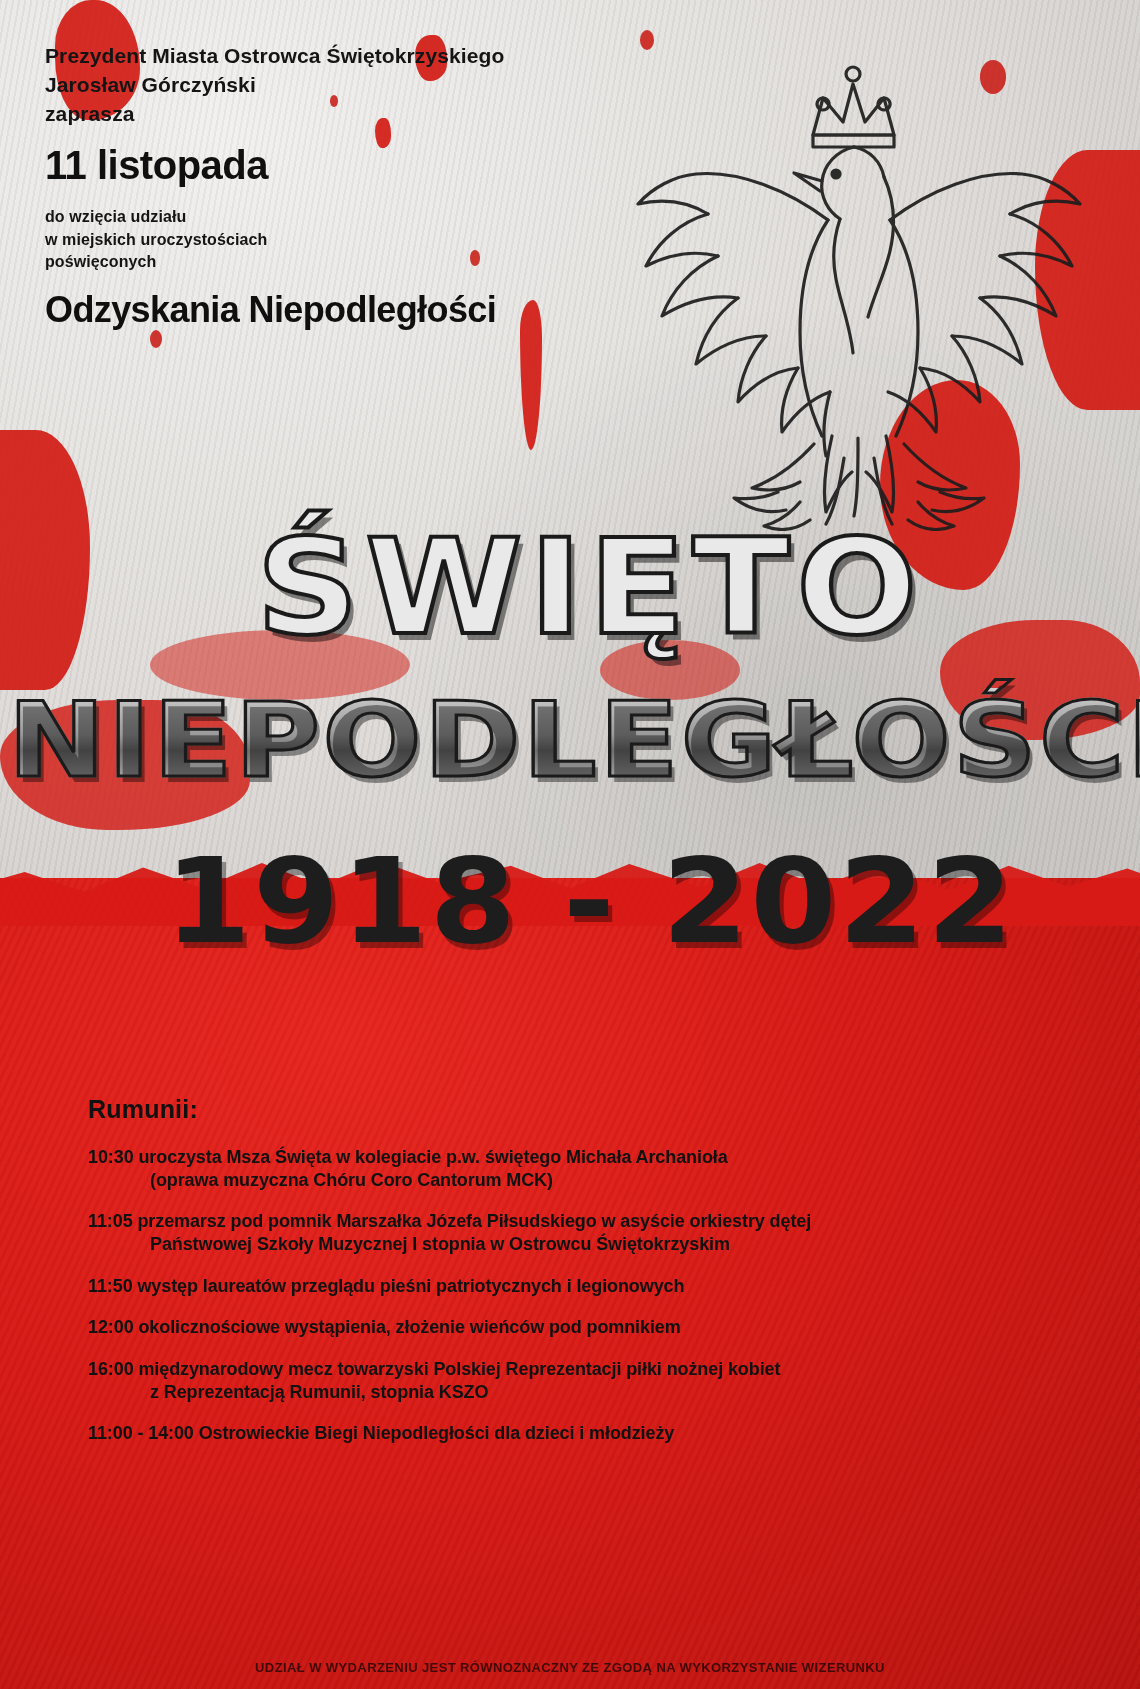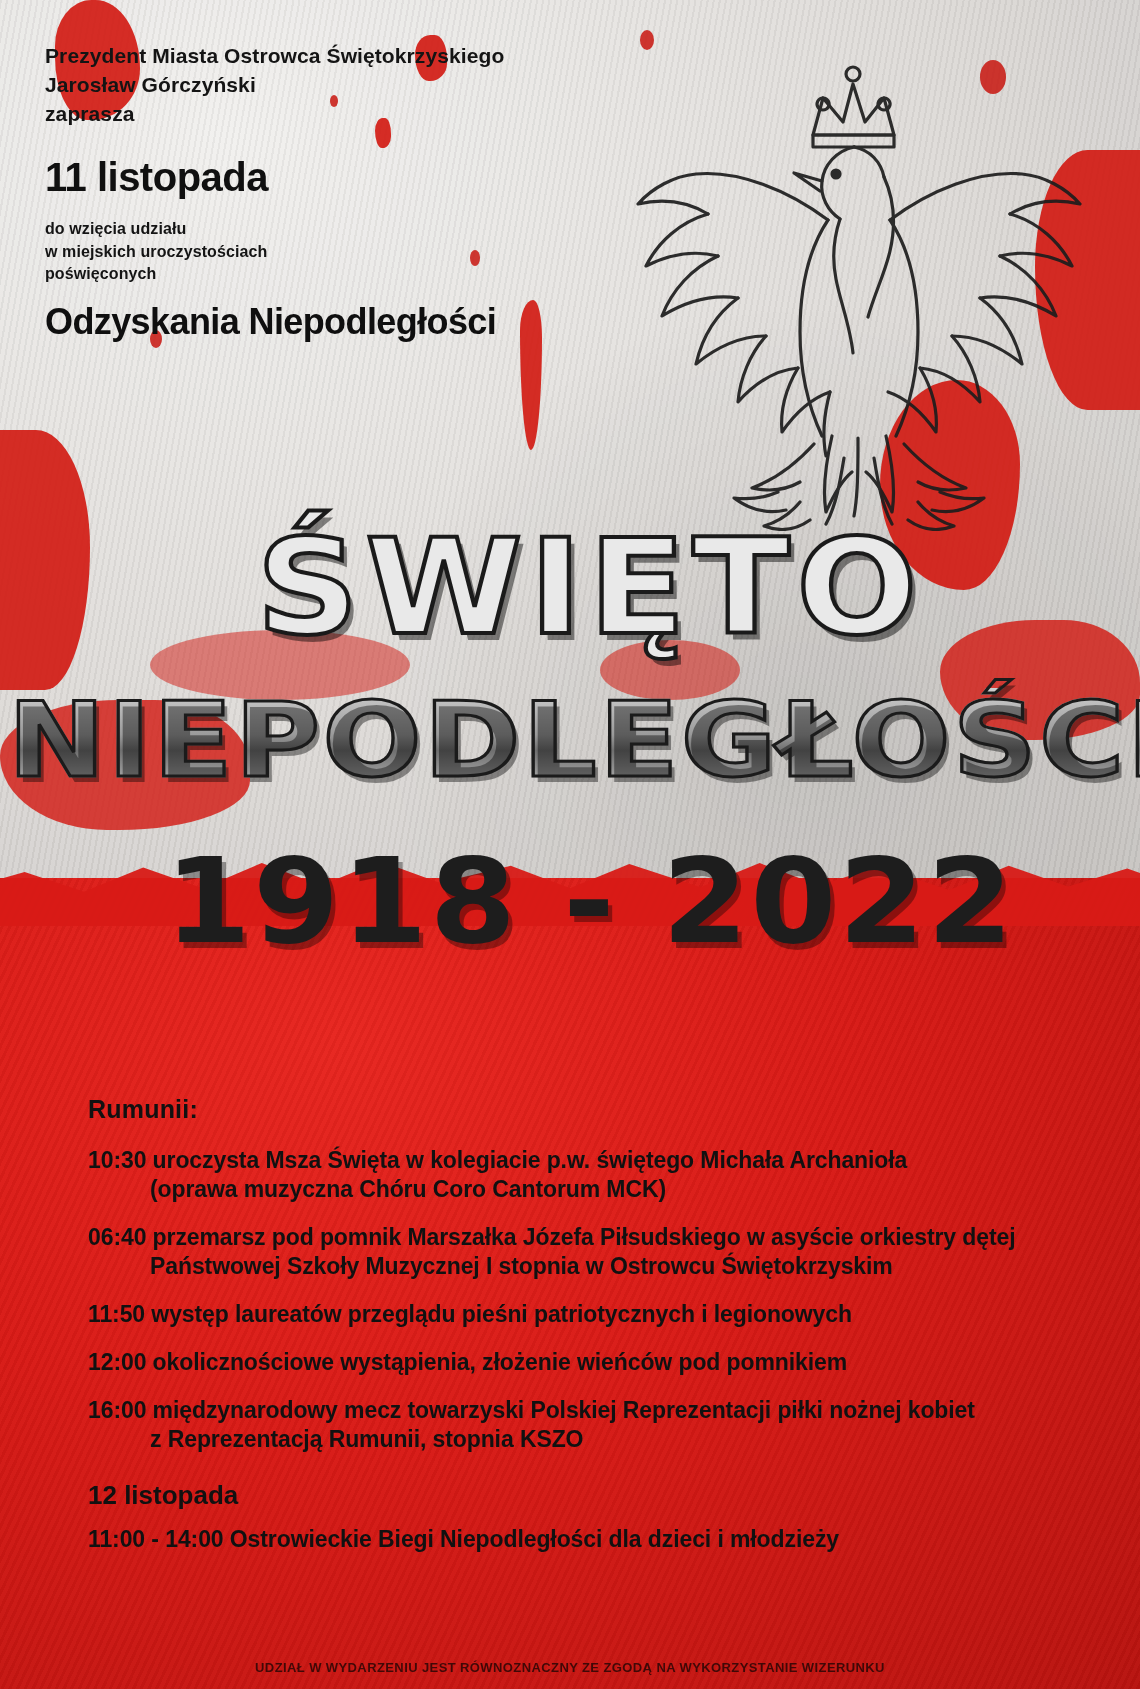--- a/index.html
+++ b/index.html
@@ -99,21 +99,21 @@
   .invite .line {
     font-size: 21px;
     font-weight: 700;
     line-height: 1.38;
     color: #141414;
     letter-spacing: .1px;
   }
   .big-date {
     font-size: 40px;
     font-weight: 800;
-    margin-top: 26px;
+    margin-top: 14px;
     margin-bottom: 18px;
     letter-spacing: -.5px;
     color: #101010;
   }
   .sub .line { font-size: 16px; font-weight: 700; line-height: 1.42; }
   .anniv {
     margin-top: 16px;
     font-size: 38px;
     font-weight: 800;
     line-height: 1.13;
@@ -177,21 +177,21 @@
     color: #111;
   }
   .program-title {
     font-size: 25px;
     font-weight: 800;
     margin-bottom: 22px;
     letter-spacing: .2px;
   }
   .item {
     margin-bottom: 19px;
-    font-size: 23px;
+    font-size: 18px;
     font-weight: 800;
     line-height: 1.26;
     letter-spacing: -.1px;
   }
   .item .cont { display: block; padding-left: 62px; }
   .day2 {
     font-size: 26px;
     font-weight: 800;
     margin-top: 26px;
     margin-bottom: 14px;
@@ -308,35 +308,34 @@
   </div>
 
   <div class="program">
     <div class="program-title">Rumunii:</div>
 
     <div class="item">
       <span>10:30 uroczysta Msza Święta w kolegiacie p.w. świętego Michała Archanioła</span>
       <span class="cont">(oprawa muzyczna Chóru Coro Cantorum MCK)</span>
     </div>
     <div class="item">
-      <span>06:40 przemarsz pod pomnik Marszałka Józefa Piłsudskiego w asyście orkiestry dętej</span>
+      <span>11:05 przemarsz pod pomnik Marszałka Józefa Piłsudskiego w asyście orkiestry dętej</span>
       <span class="cont">Państwowej Szkoły Muzycznej I stopnia w Ostrowcu Świętokrzyskim</span>
     </div>
     <div class="item">
       <span>11:50 występ laureatów przeglądu pieśni patriotycznych i legionowych</span>
     </div>
     <div class="item">
       <span>12:00 okolicznościowe wystąpienia, złożenie wieńców pod pomnikiem</span>
     </div>
     <div class="item">
       <span>16:00 międzynarodowy mecz towarzyski Polskiej Reprezentacji piłki nożnej kobiet</span>
       <span class="cont">z Reprezentacją Rumunii, stopnia KSZO</span>
     </div>
 
-    <div class="day2">12 listopada</div>
 
     <div class="item">
       <span>11:00 - 14:00 Ostrowieckie Biegi Niepodległości dla dzieci i młodzieży</span>
     </div>
   </div>
 
   <div class="foot">UDZIAŁ W WYDARZENIU JEST RÓWNOZNACZNY ZE ZGODĄ NA WYKORZYSTANIE WIZERUNKU</div>
 
 </div>
 

